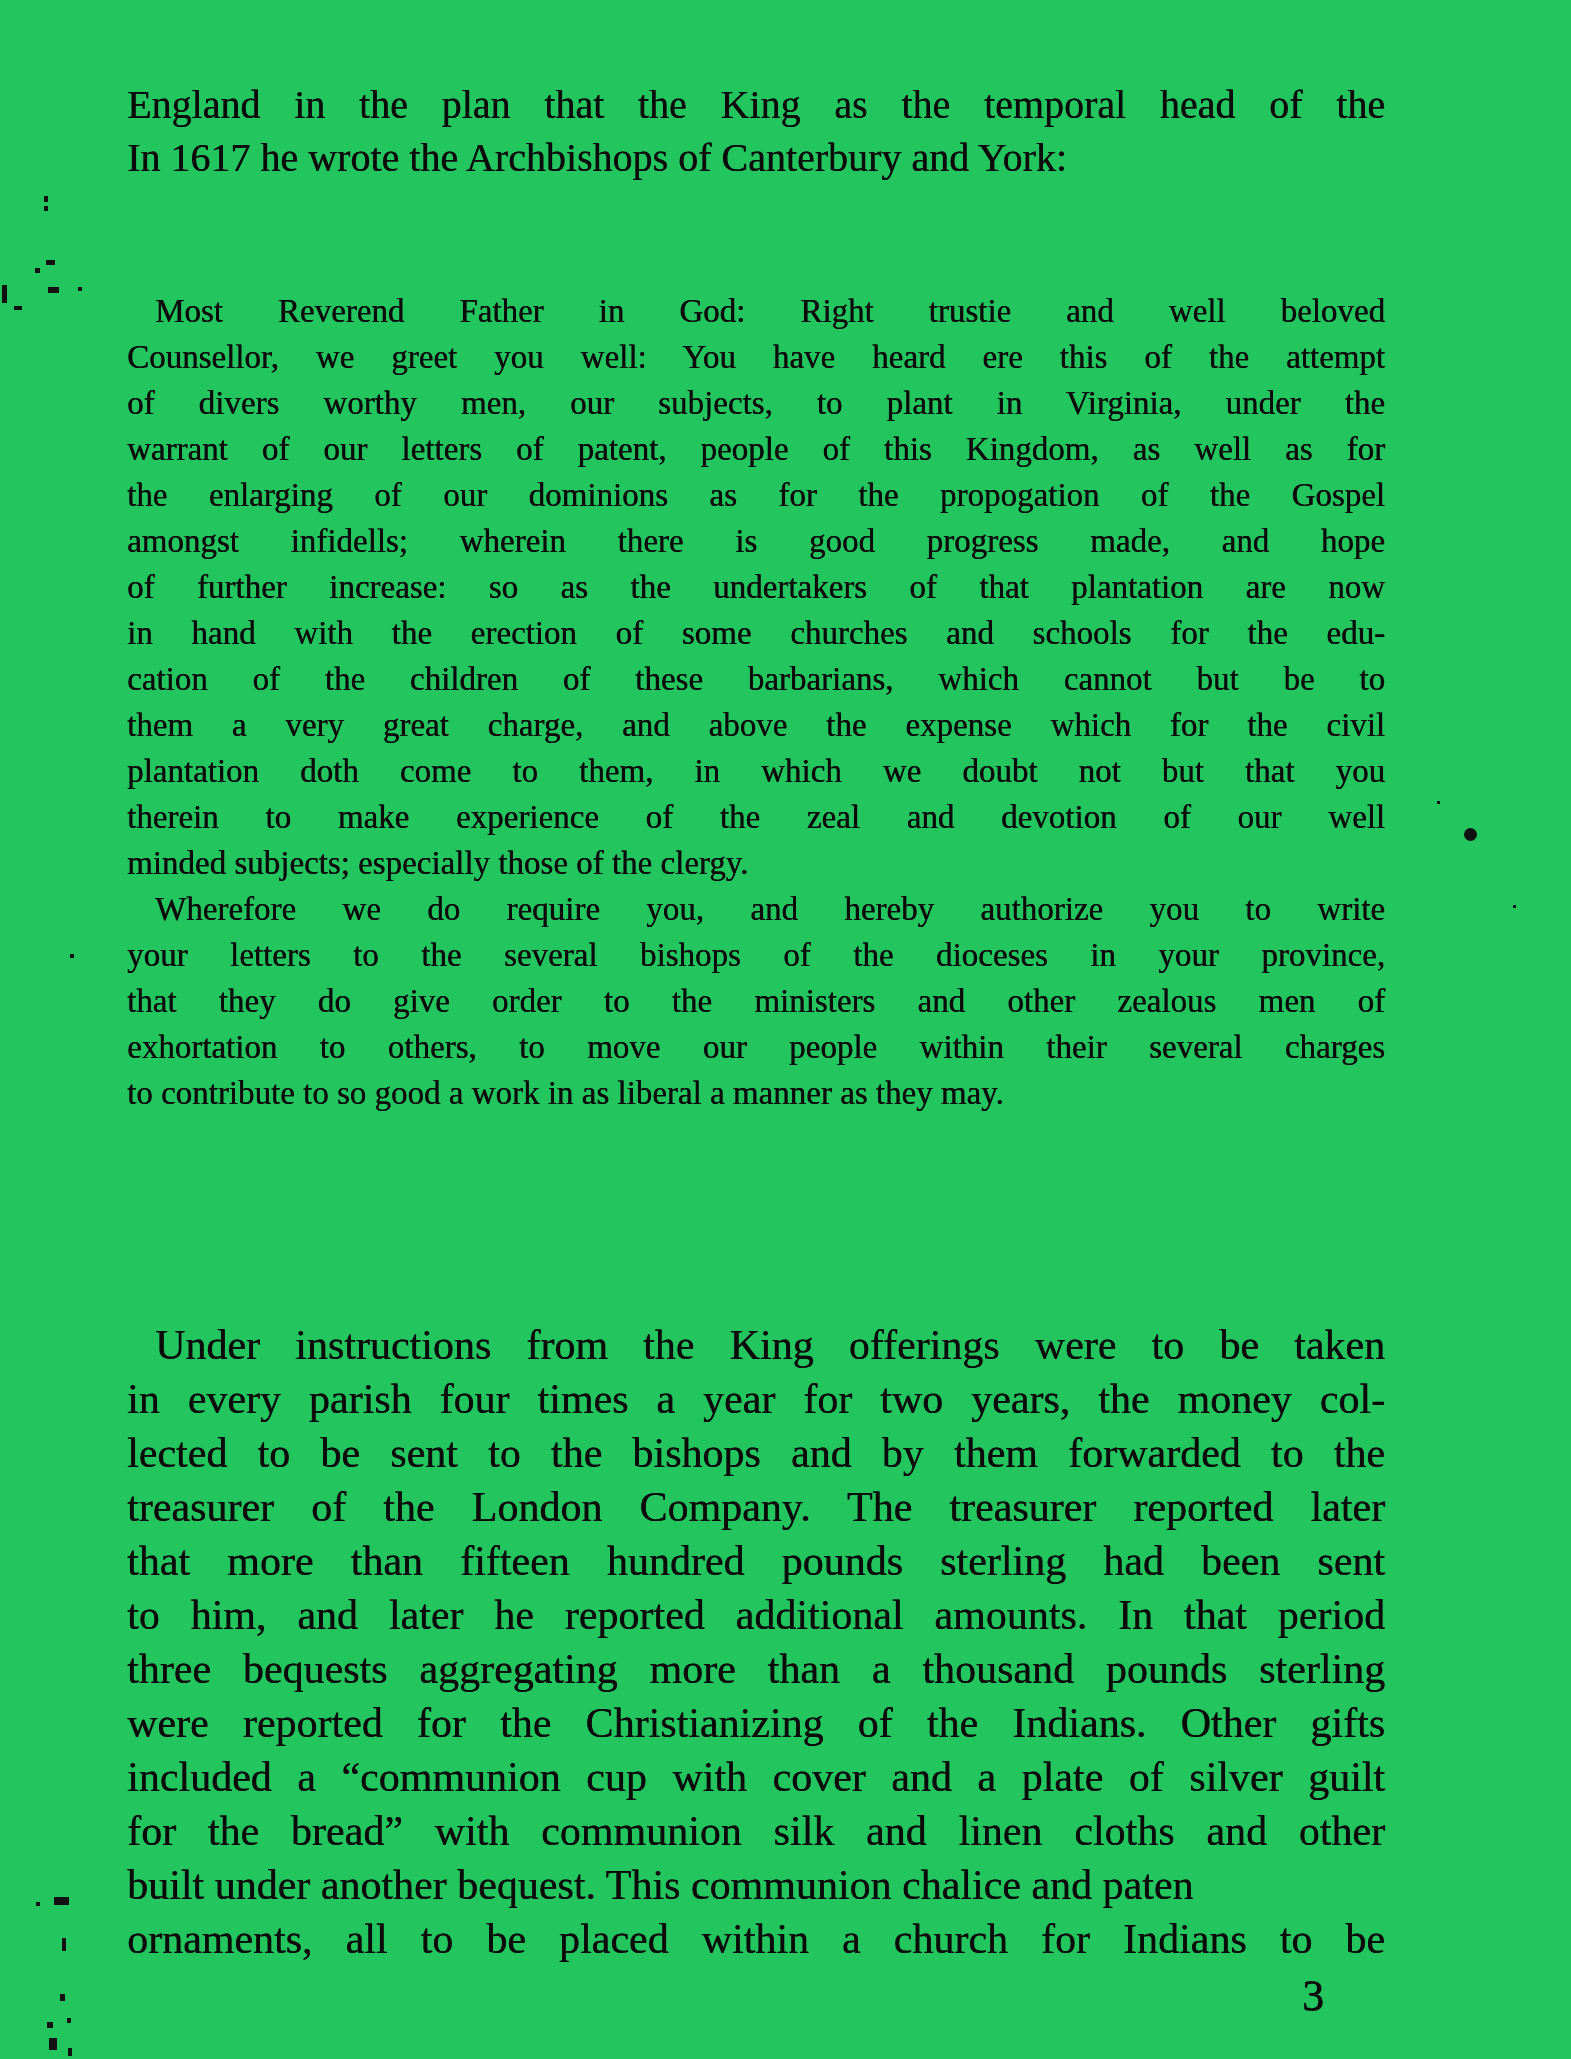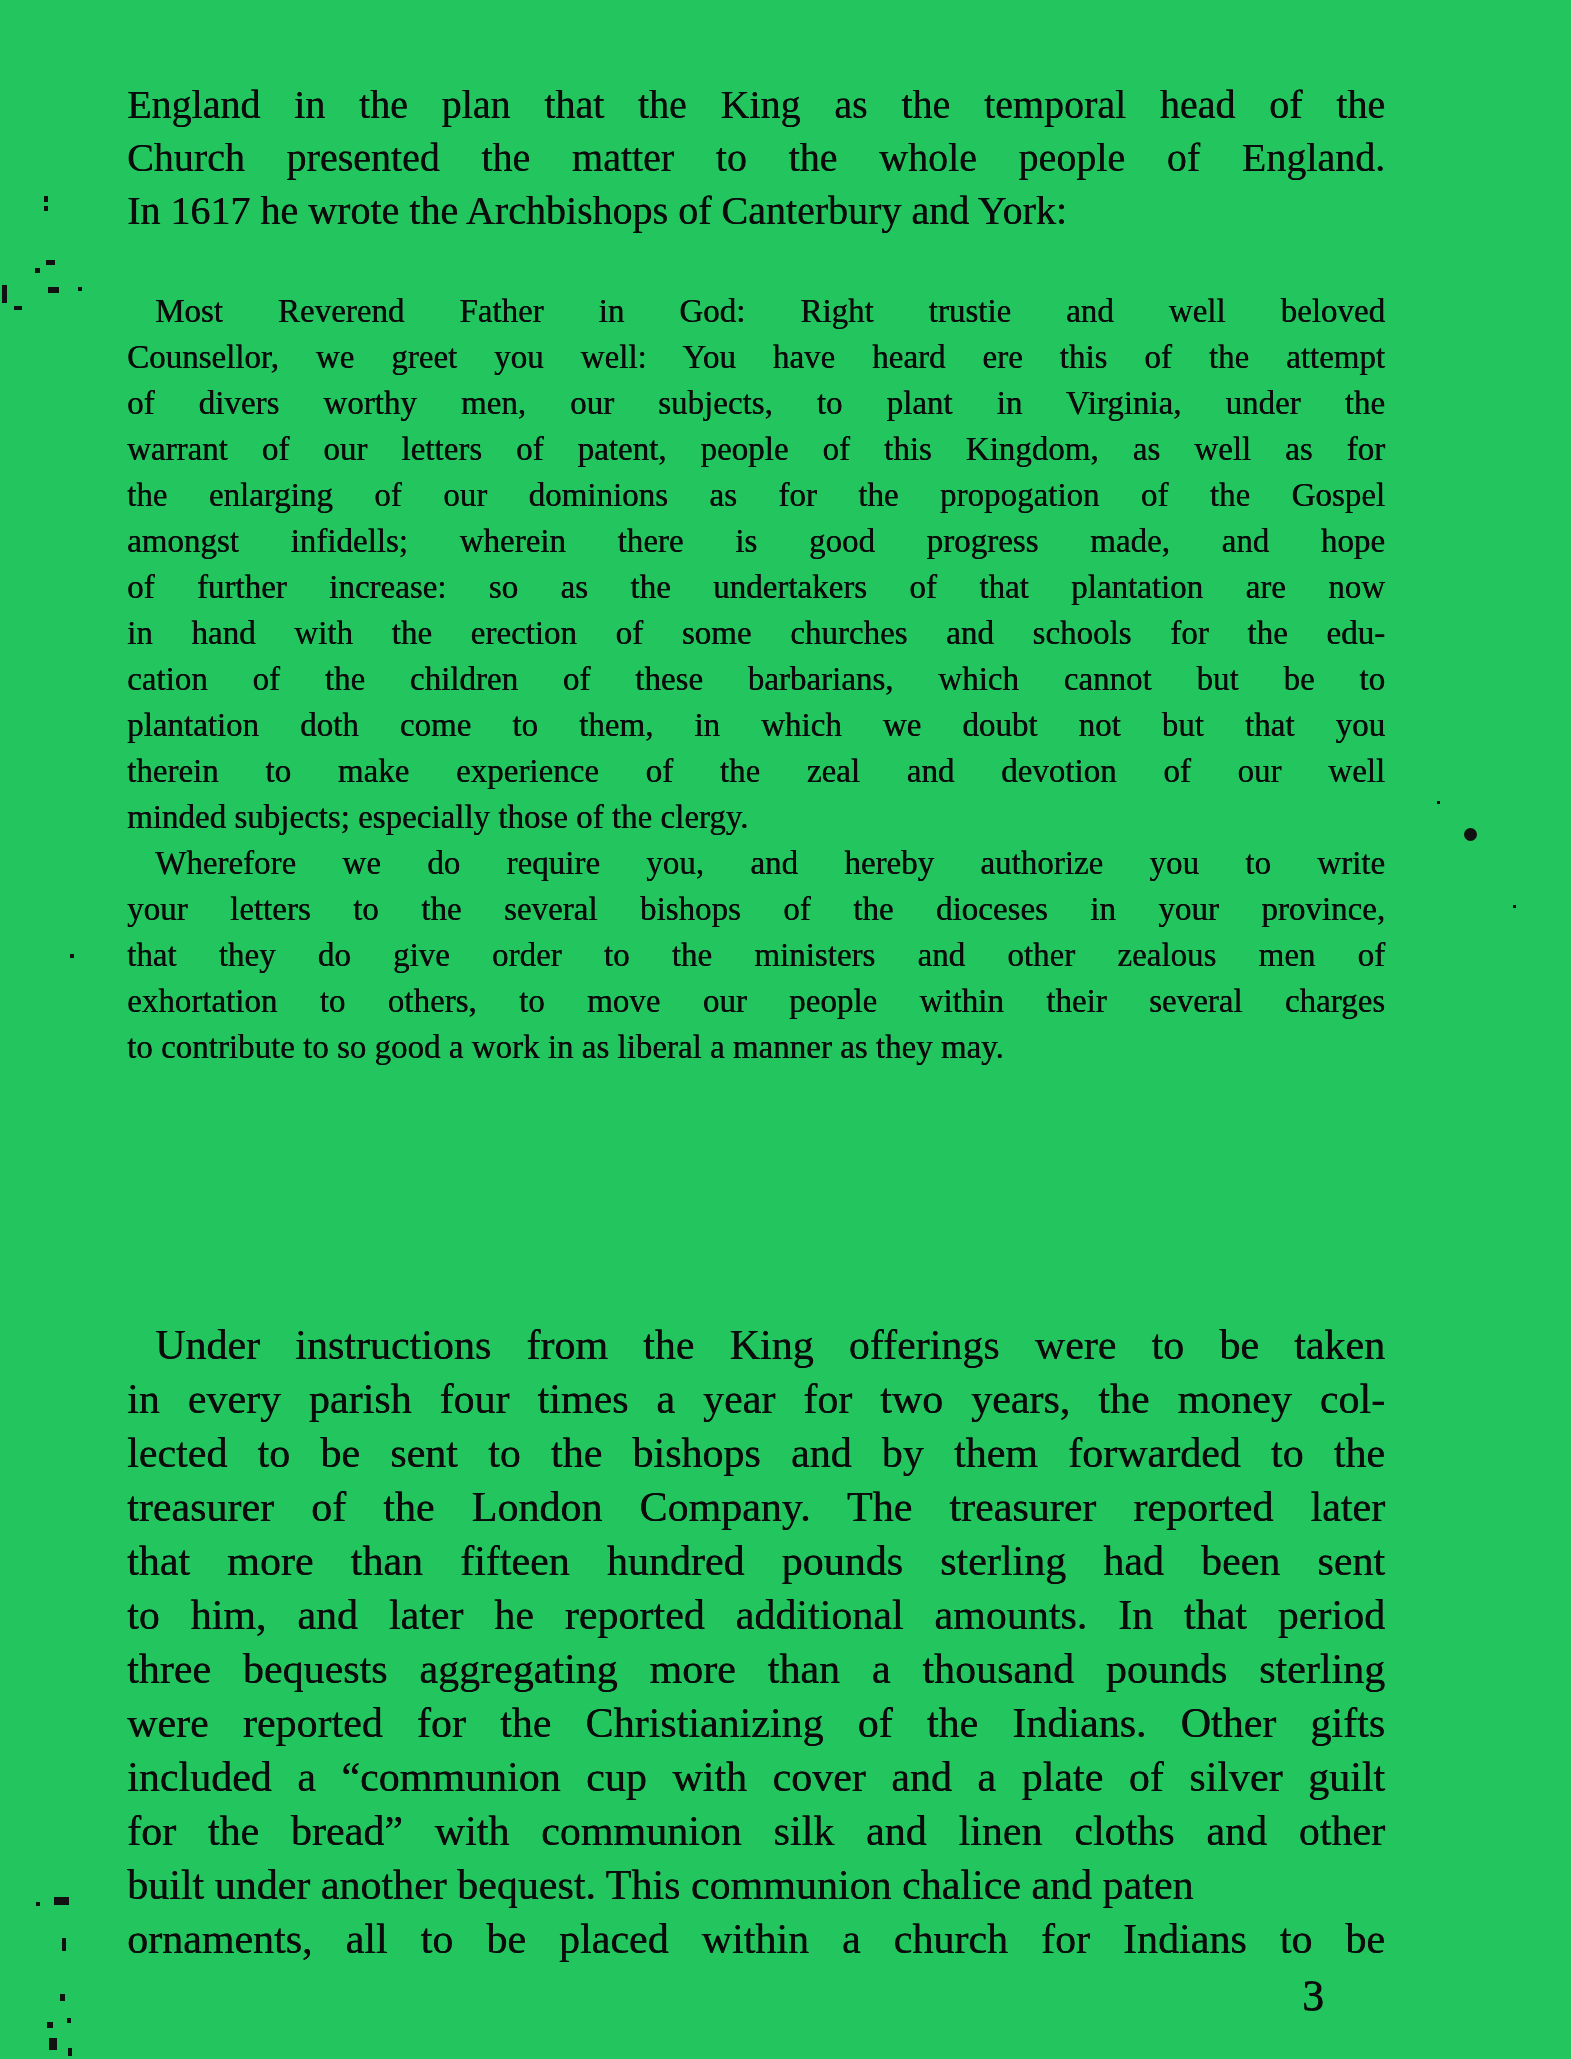--- a/index.html
+++ b/index.html
@@ -38,34 +38,34 @@
     display: block;
   }
 </style>
 </head>
 <body>
 
 <div class="page" id="page">
 
   <div class="textcol intro">
       <div class="line">England in the plan that the King as the temporal head of the</div>
-      <div class="line">Church presented the matter to the whole people of England.</div>
       <div class="line endline">In 1617 he wrote the Archbishops of Canterbury and York:</div>
     </div>
 
   <div class="textcol quote">
       <div class="line indent">Most Reverend Father in God: Right trustie and well beloved</div>
       <div class="line">Counsellor, we greet you well: You have heard ere this of the attempt</div>
       <div class="line">of divers worthy men, our subjects, to plant in Virginia, under the</div>
       <div class="line">warrant of our letters of patent, people of this Kingdom, as well as for</div>
       <div class="line">the enlarging of our dominions as for the propogation of the Gospel</div>
       <div class="line">amongst infidells; wherein there is good progress made, and hope</div>
       <div class="line">of further increase: so as the undertakers of that plantation are now</div>
       <div class="line">in hand with the erection of some churches and schools for the edu-</div>
       <div class="line">cation of the children of these barbarians, which cannot but be to</div>
+      <div class="line">them a very great charge, and above the expense which for the civil</div>
       <div class="line">plantation doth come to them, in which we doubt not but that you</div>
       <div class="line">therein to make experience of the zeal and devotion of our well</div>
       <div class="line endline">minded subjects; especially those of the clergy.</div>
       <div class="line indent">Wherefore we do require you, and hereby authorize you to write</div>
       <div class="line">your letters to the several bishops of the dioceses in your province,</div>
       <div class="line">that they do give order to the ministers and other zealous men of</div>
       <div class="line">exhortation to others, to move our people within their several charges</div>
       <div class="line endline">to contribute to so good a work in as liberal a manner as they may.</div>
     </div>
 

